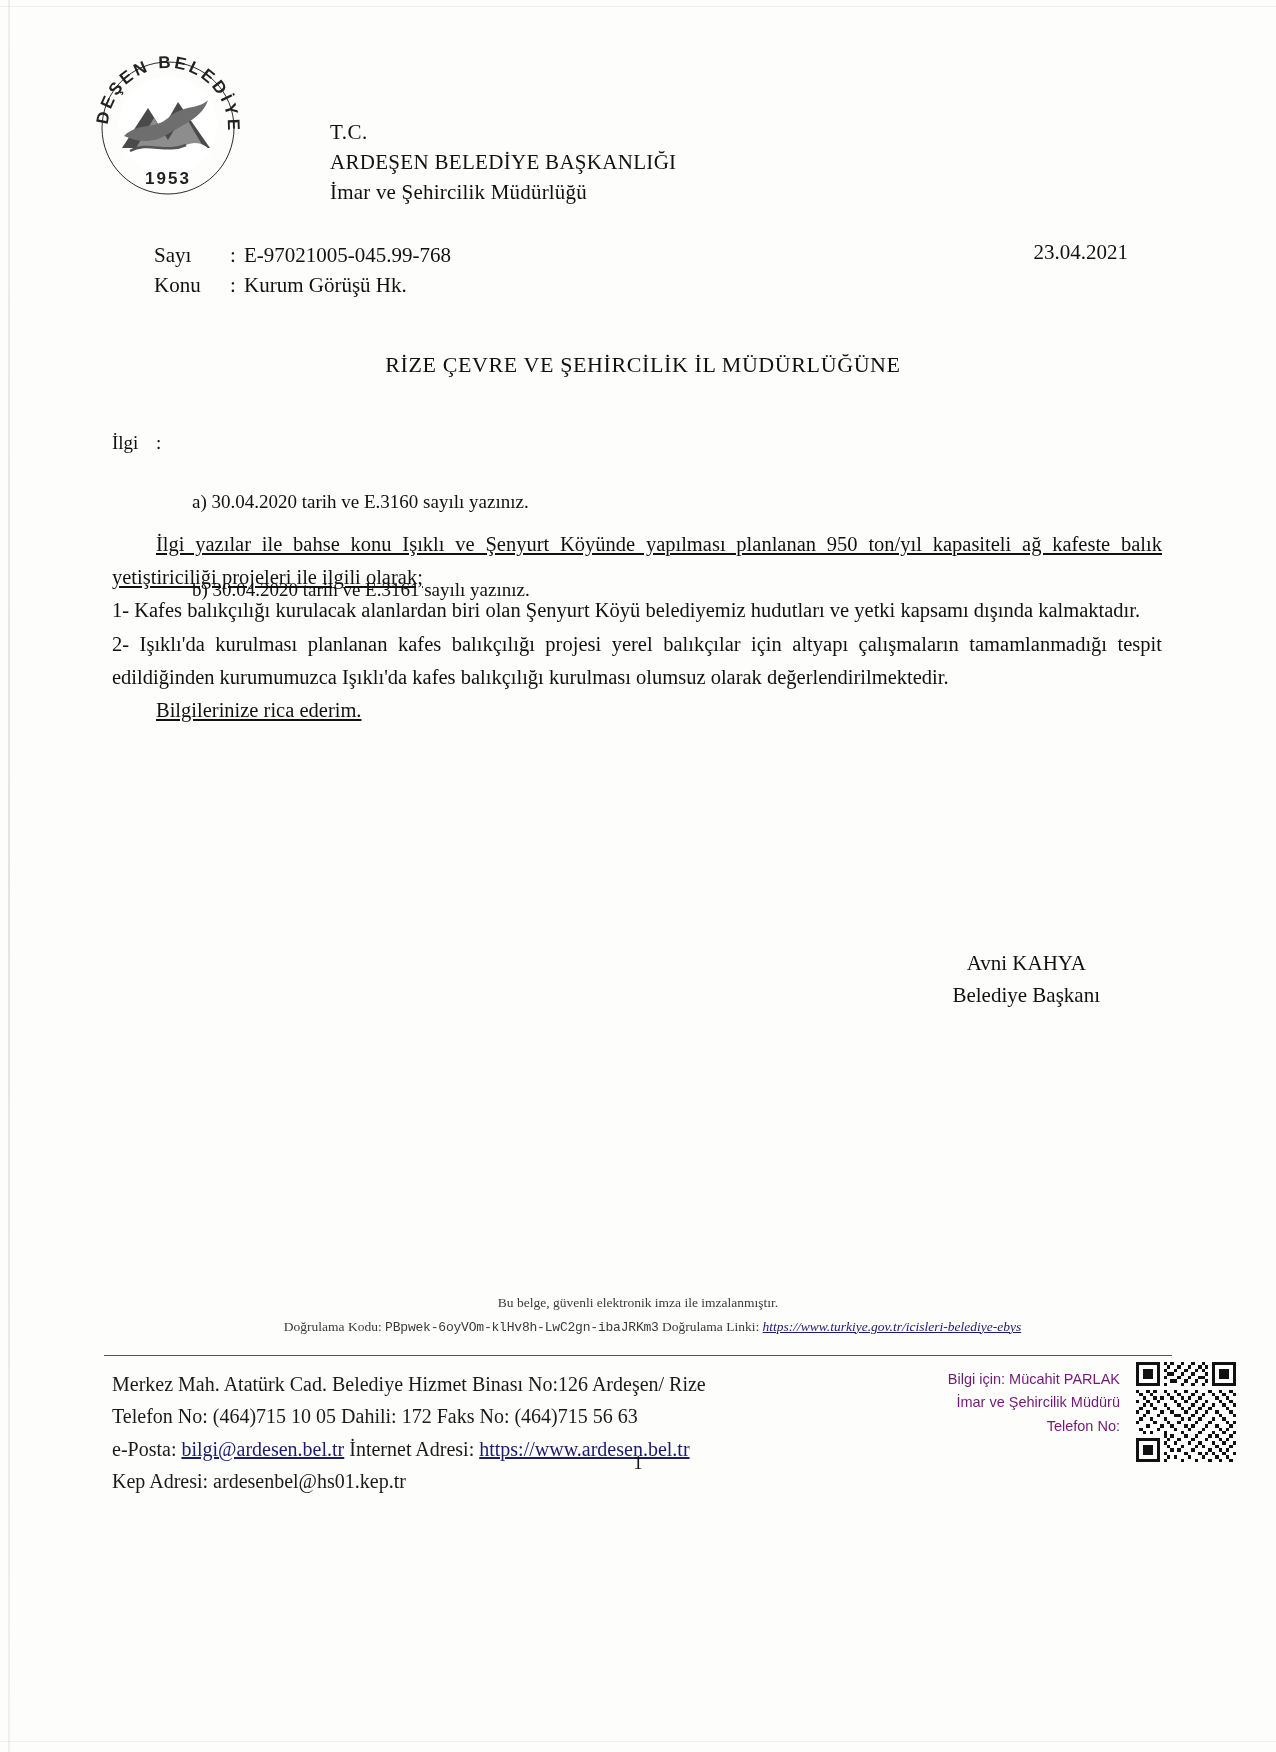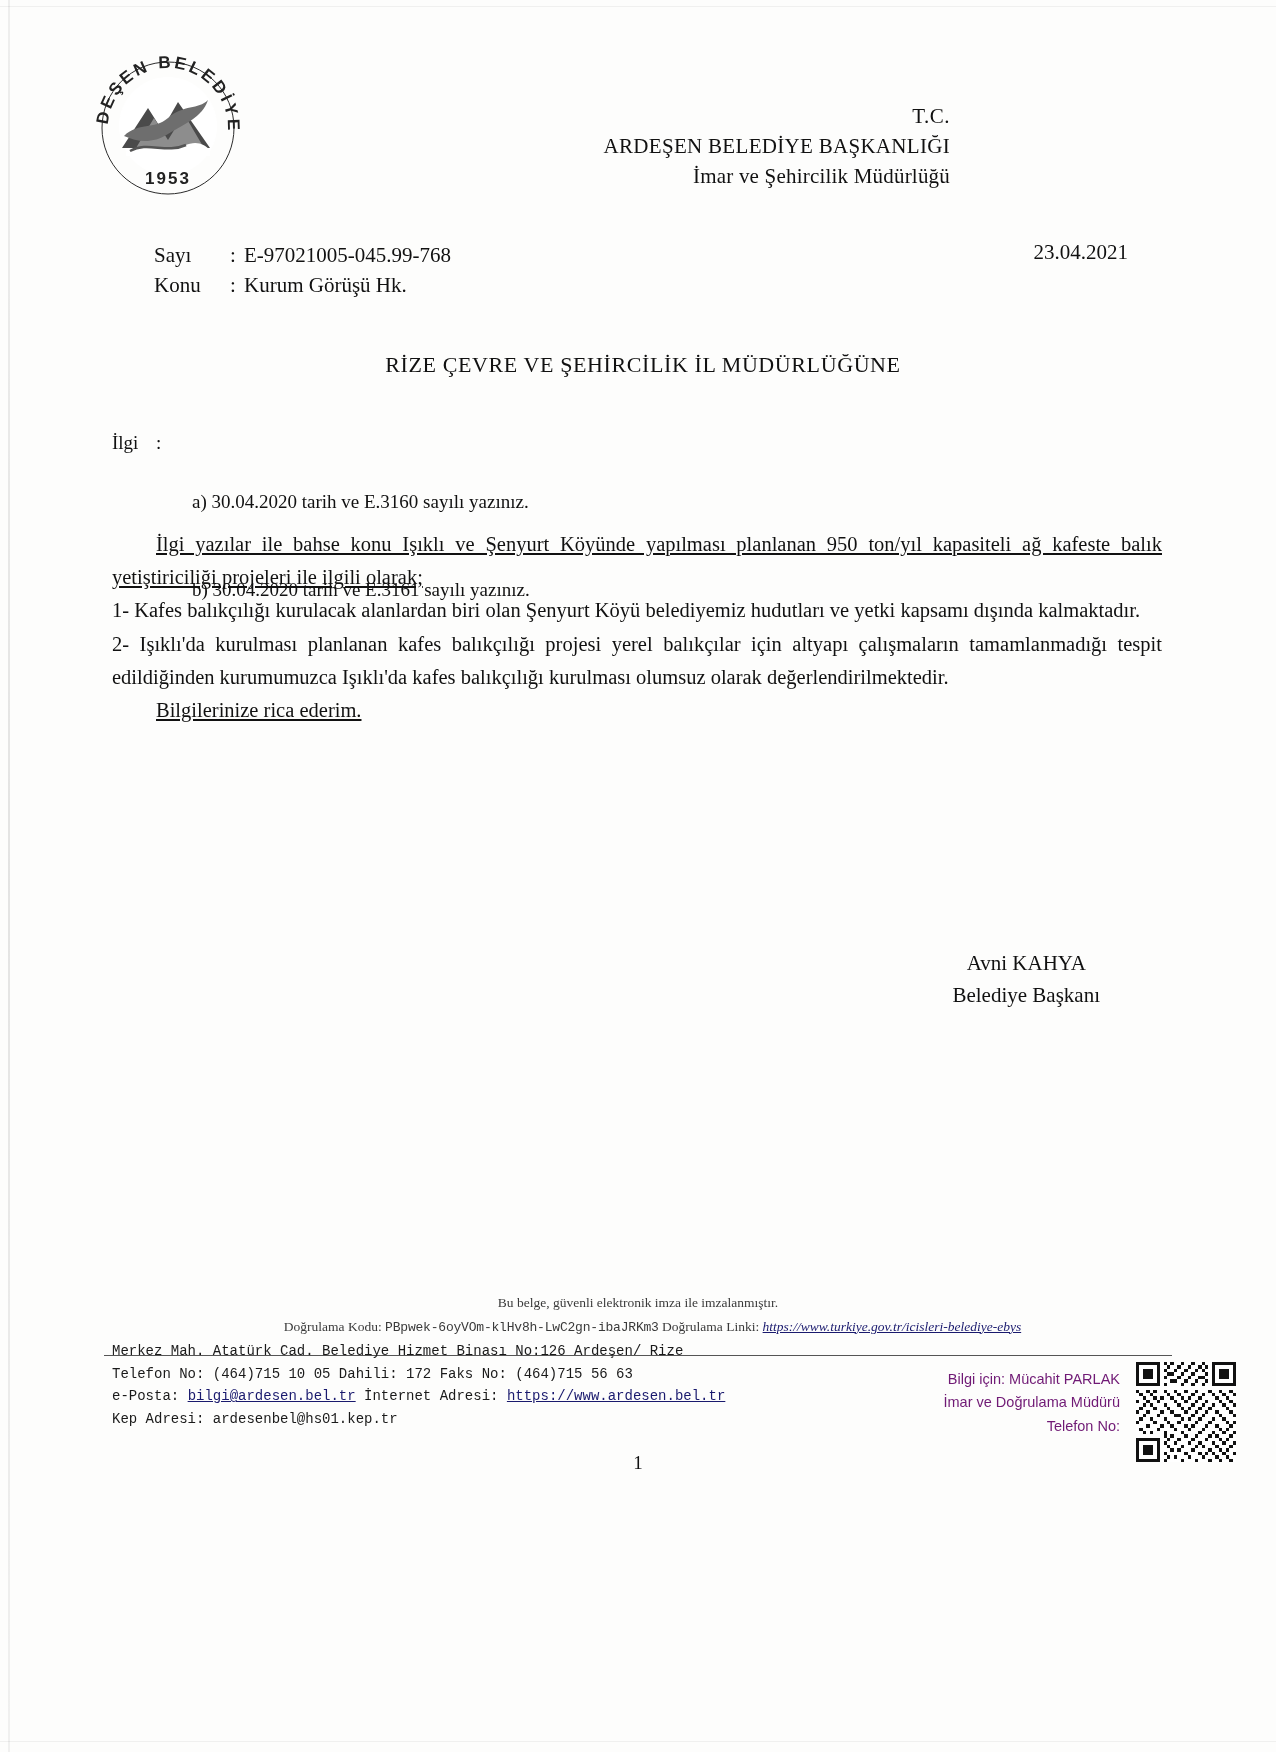--- a/index.html
+++ b/index.html
@@ -47,23 +47,23 @@
     top: 52px;
     width: 152px;
     height: 152px;
   }
   .logo svg { display: block; width: 152px; height: 152px; }
 
   
   .letterhead {
     position: absolute;
     left: 330px;
-    top: 102px;
+    top: 118px;
     width: 620px;
-    text-align: right;
+    text-align: left;
     line-height: 1.42;
   }
   .lh-tc { font-size: 21px; letter-spacing: 0.5px; }
   .lh-org { font-size: 21px; letter-spacing: 0.3px; }
   .lh-dept { font-size: 21px; letter-spacing: 0.2px; }
 
   
   .meta {
     position: absolute;
     left: 112px;
@@ -157,24 +157,24 @@
     left: 104px;
     right: 104px;
     top: 1355px;
     border-top: 1px solid #555;
   }
 
   
   .footer-left {
     position: absolute;
     left: 112px;
-    top: 1340px;
-    font-size: 14px;
+    top: 1368px;
+    font-size: 20px;
     line-height: 1.62;
-    font-family: Liberation Mono, monospace;
+    font-family: Liberation Serif, serif;
     color: #1a1a1a;
   }
   .footer-left a, .footer-left .ul {
     text-decoration: underline;
     color: #1a1a6e;
   }
   .footer-right {
     position: absolute;
     right: 156px;
     top: 1368px;
@@ -291,21 +291,21 @@
     <div>Merkez Mah. Atatürk Cad. Belediye Hizmet Binası No:126 Ardeşen/ Rize</div>
     <div>Telefon No: (464)715 10 05 Dahili: 172 Faks No: (464)715 56 63</div>
     <div>
       <span>e-Posta: </span><span class="ul">bilgi@ardesen.bel.tr</span><span> İnternet Adresi: </span><span class="ul">https://www.ardesen.bel.tr</span>
     </div>
     <div>Kep Adresi: ardesenbel@hs01.kep.tr</div>
   </div>
 
   <div class="footer-right">
     <div>Bilgi için: Mücahit PARLAK</div>
-    <div>İmar ve Doğrulama Müdürü</div>
+    <div>İmar ve Şehircilik Müdürü</div>
     <div>Telefon No:</div>
   </div>
 
   <div class="qr">
     <svg viewBox="0 0 29 29" xmlns="http://www.w3.org/2000/svg" shape-rendering="crispEdges" width="100" height="100">
       <rect width="29" height="29" fill="#ffffff"></rect>
       <g fill="#111111">
         <rect x="0" y="0" width="7" height="1"></rect>
           <rect x="0" y="6" width="7" height="1"></rect>
         <rect x="0" y="0" width="1" height="7"></rect>

